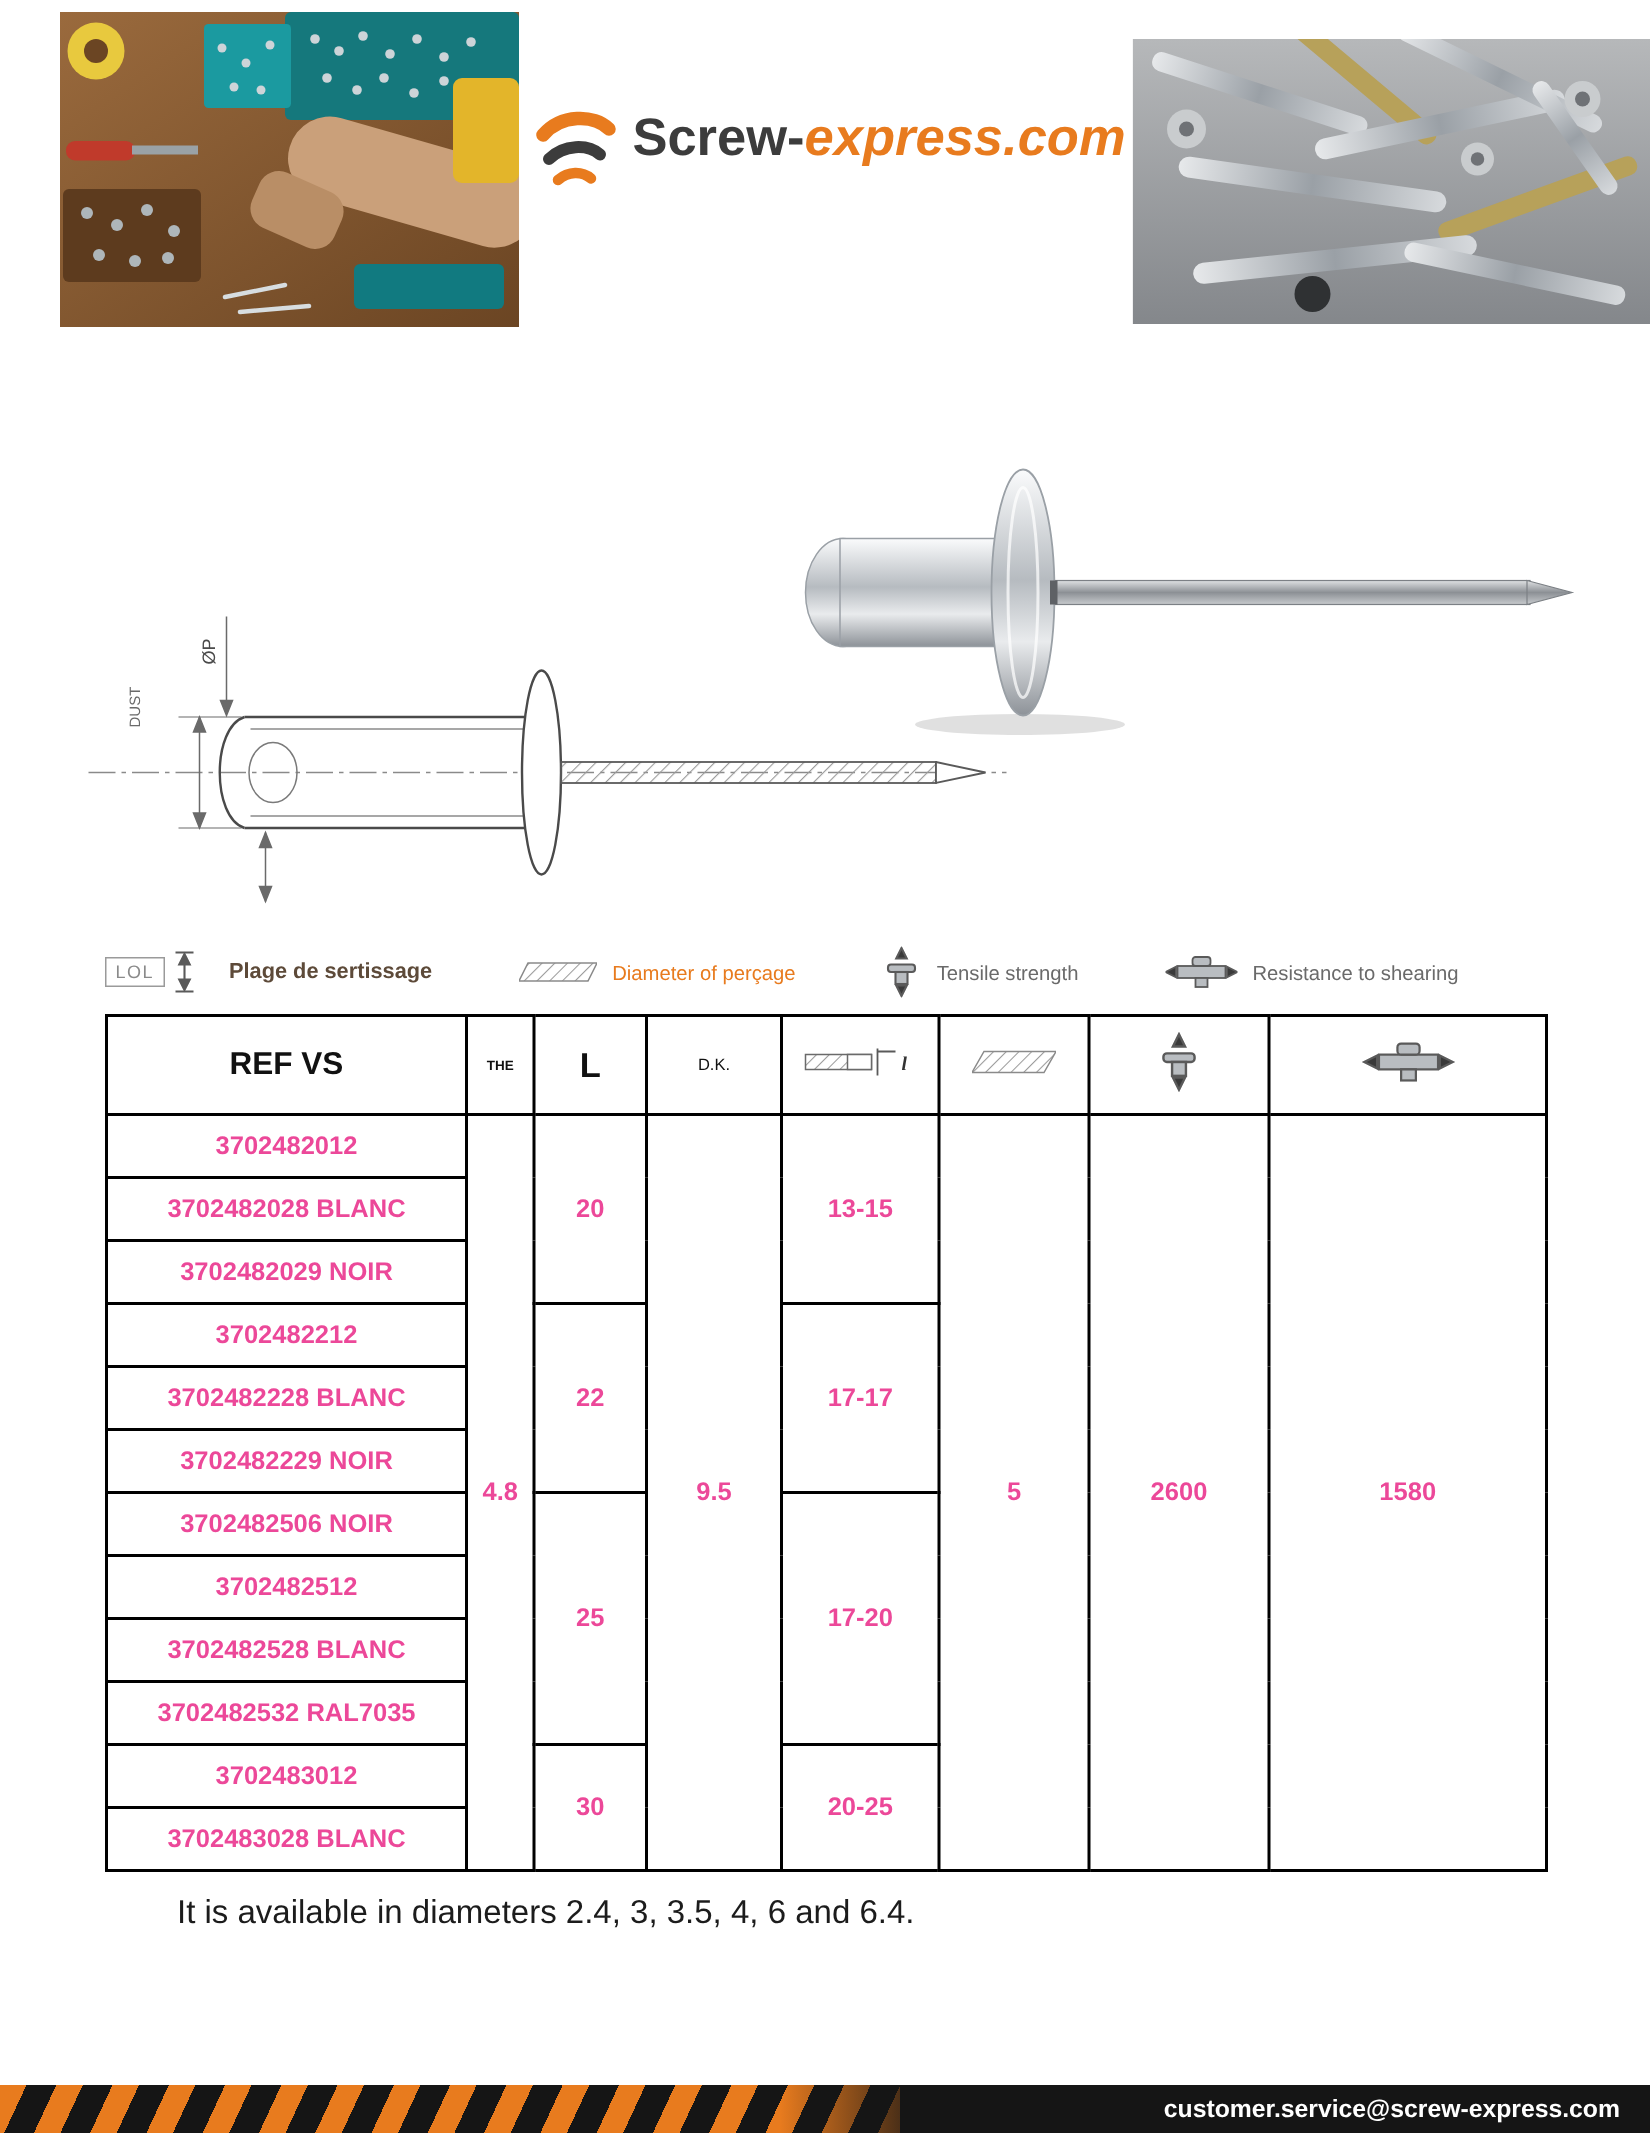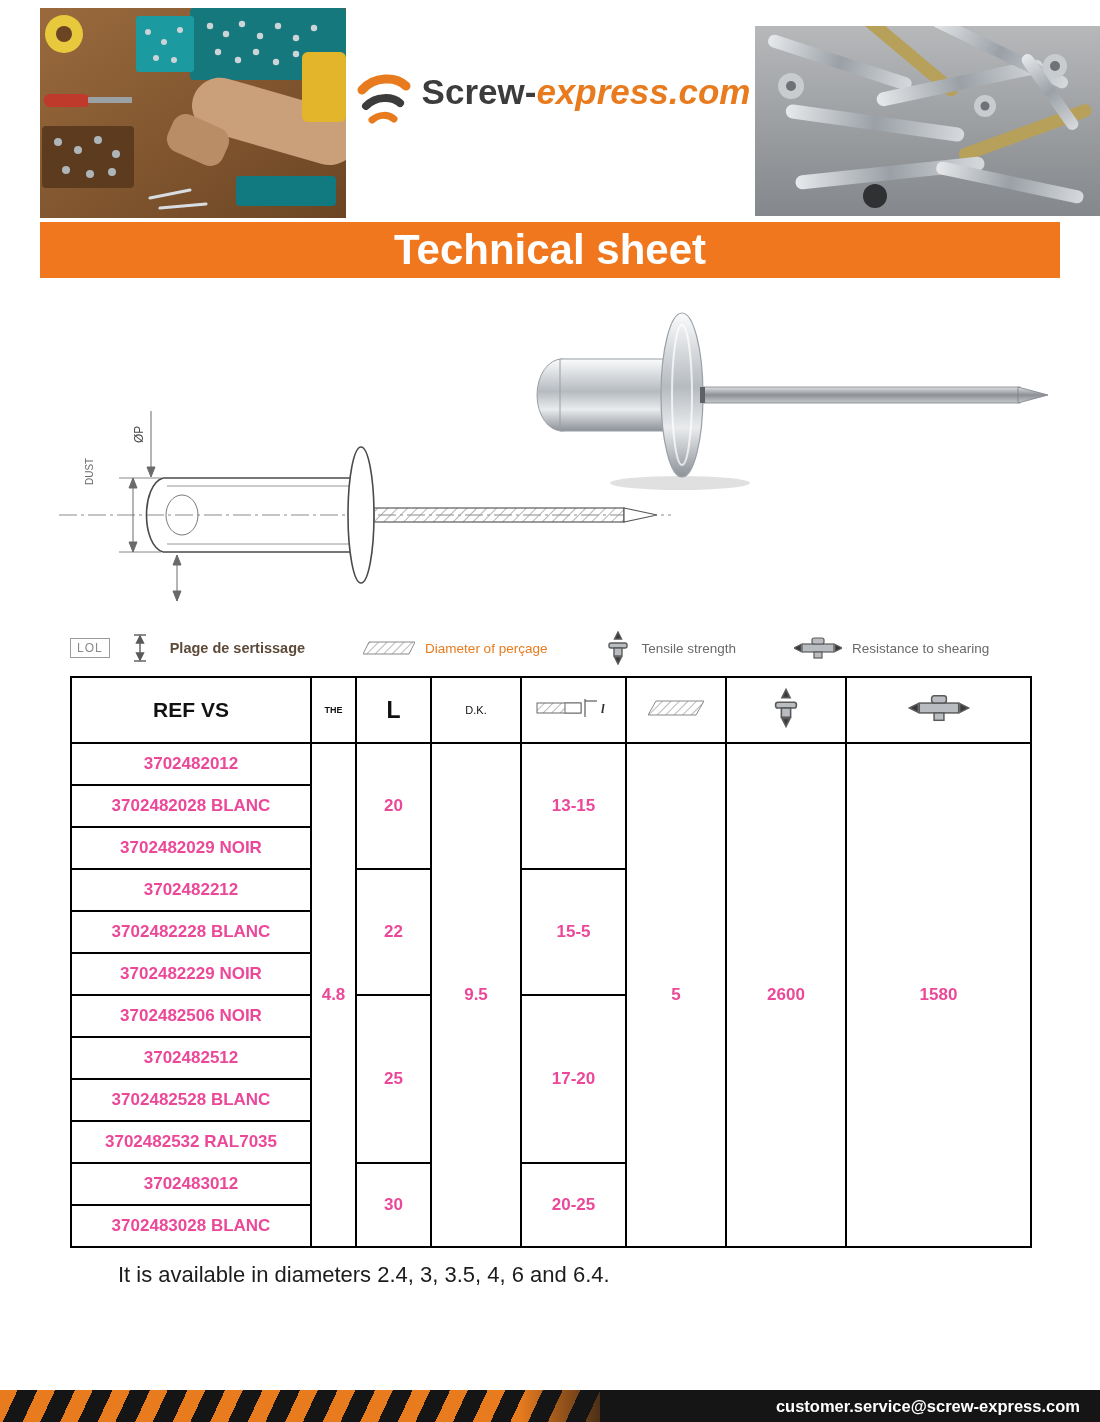--- a/index.html
+++ b/index.html
@@ -22,21 +22,21 @@
 
   
   .figure{position:absolute;left:0;top:290px;width:1100px;height:340px;}
   .rivet-photo{position:absolute;left:470px;top:10px;width:580px;height:195px;}
   .rivet-drawing{position:absolute;left:55px;top:75px;width:620px;height:255px;}
 
   
   .legend{position:absolute;left:70px;top:630px;width:990px;height:36px;
           display:flex;align-items:center;}
   .stamp{border:1px solid #9a9a9a;color:#8a8a8a;font-size:12px;padding:2px 6px;
-         letter-spacing:1px;margin-right:22px;}
+         letter-spacing:1px;margin-right:5px;}
   .legend-item{display:flex;align-items:center;gap:10px;margin-right:58px;}
   .legend-label{font-size:13.5px;color:#6a6a6a;}
   .legend-label.crimp{font-weight:bold;color:#5d4a39;font-size:14.5px;padding-left:12px;}
   .legend-label.drill{color:#e87b1e;}
 
   
   table.spec{position:absolute;left:70px;top:676px;width:960px;border-collapse:collapse;
              table-layout:fixed;border-radius:16px;}
   table.spec th,table.spec td{border:2px solid #000;text-align:center;vertical-align:middle;
              font-family:"Liberation Sans",sans-serif;background:#fff;padding:0;}
@@ -159,23 +159,20 @@
           <circle cx="300" cy="40" r="12" fill="#c9ccce"></circle>
             <circle cx="300" cy="40" r="5" fill="#6f7276"></circle>
           <circle cx="120" cy="170" r="12" fill="#2f3133"></circle>
           <circle cx="230" cy="80" r="11" fill="#c9ccce"></circle>
             <circle cx="230" cy="80" r="4.5" fill="#6f7276"></circle>
         </g>
       </svg>
     </div>
   </div>
 
-  <div class="banner">
-    <span>Technical sheet</span>
-  </div>
 
   <div class="figure">
 
     <svg class="rivet-photo" viewBox="0 0 580 195">
       <defs>
         <linearGradient id="silverV" x1="0" y1="0" x2="0" y2="1">
           <stop offset="0" stop-color="#fafbfc"></stop>
             <stop offset="0.45" stop-color="#b6bbc0"></stop>
           <stop offset="0.7" stop-color="#e9ebed"></stop>
             <stop offset="1" stop-color="#8d9298"></stop>
@@ -362,21 +359,21 @@
       </tr>
       <tr>
           <td>3702482028 BLANC</td>
         </tr>
       <tr>
           <td>3702482029 NOIR</td>
         </tr>
       <tr>
         <td>3702482212</td>
         <td rowspan="3">22</td>
-        <td rowspan="3">15-5</td>
+        <td rowspan="3">17-17</td>
       </tr>
       <tr>
           <td>3702482228 BLANC</td>
         </tr>
       <tr>
           <td>3702482229 NOIR</td>
         </tr>
       <tr>
         <td>3702482506 NOIR</td>
         <td rowspan="4" class="vtop">25</td>

